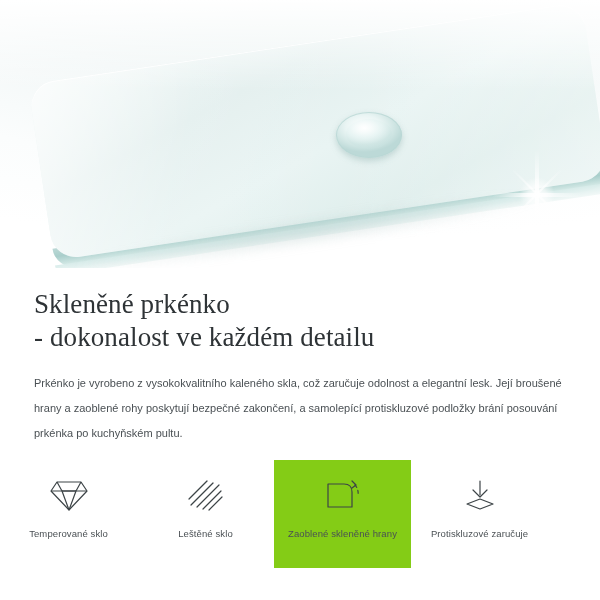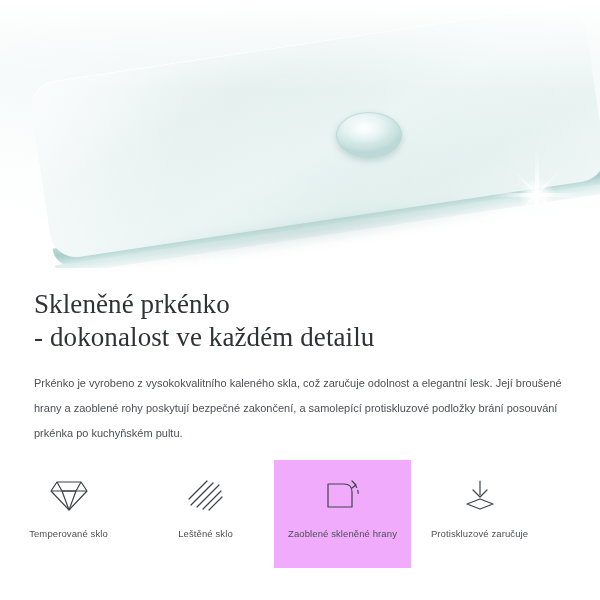--- a/index.html
+++ b/index.html
@@ -185,21 +185,21 @@
   }
   .feature {
     flex: 1 1 0;
     display: flex;
     flex-direction: column;
     align-items: center;
     justify-content: flex-start;
     padding-top: 16px;
   }
   .feature.highlight {
-    background: #f0abfc;
+    background: #84cc16;
   }
   .feature .ico {
     height: 40px;
     display: flex;
     align-items: center;
     justify-content: center;
   }
   .feature .cap {
     margin-top: 12px;
     font-family: "Liberation Sans", sans-serif;

